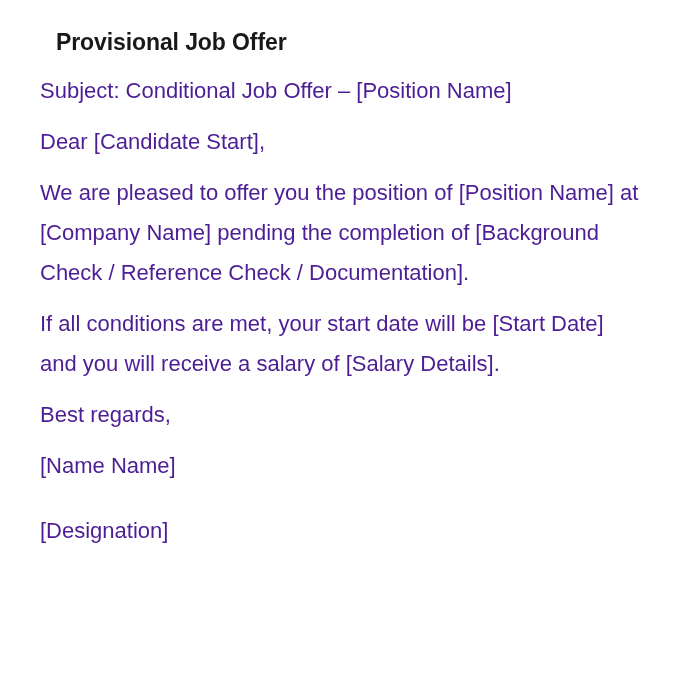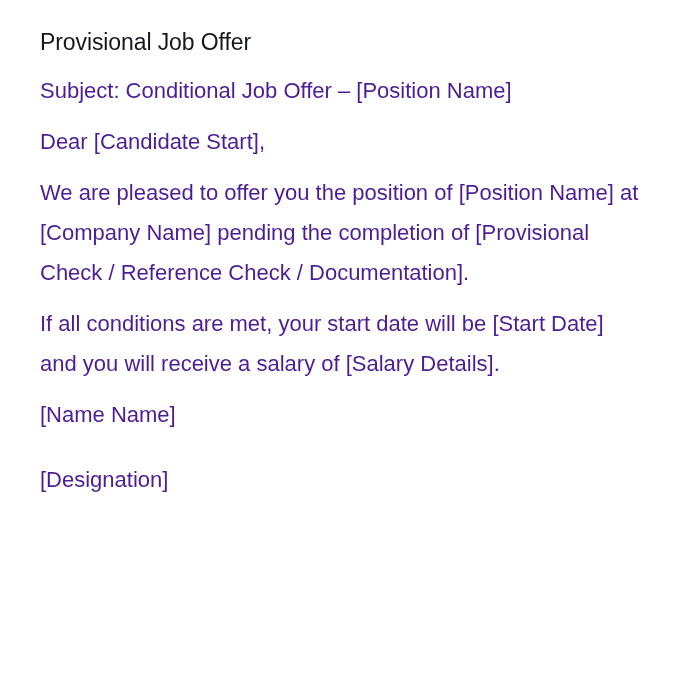--- a/index.html
+++ b/index.html
@@ -15,24 +15,24 @@
     overflow: hidden;
   }
   .page {
     box-sizing: border-box;
     width: 700px;
     min-height: 676px;
     padding: 27px 40px 0 40px;
     background: #ffffff;
   }
   .doc-title {
-    margin: 0 0 14px 0;
+    margin: 0 0 14px 16px;
     font-size: 23px;
     line-height: 30px;
-    font-weight: normal;
+    font-weight: bold;
     color: #16181a;
     letter-spacing: -0.1px;
   }
   .doc-body {
     max-width: 600px;
   }
   .para {
     margin: 0 0 11px 0;
     font-size: 22px;
     line-height: 40px;
@@ -52,24 +52,25 @@
 <div class="page">
 
   <h1 class="doc-title">Provisional Job Offer</h1>
 
   <div class="doc-body">
 
     <p class="para">Subject: Conditional Job Offer – [Position Name]</p>
 
     <p class="para">Dear [Candidate Start],</p>
 
-    <p class="para">We are pleased to offer you the position of [Position Name] at [Company Name] pending the completion of [Provisional Check / Reference Check / Documentation].</p>
+    <p class="para">We are pleased to offer you the position of [Position Name] at [Company Name] pending the completion of [Background Check / Reference Check / Documentation].</p>
 
     <p class="para">If all conditions are met, your start date will be [Start Date] and you will receive a salary of [Salary Details].</p>
 
 
+    <p class="para">Best regards,</p>
 
     <p class="para">[Name Name]</p>
 
     <p class="para">[Designation]</p>
 
   </div>
 </div>
 
 </body></html>

